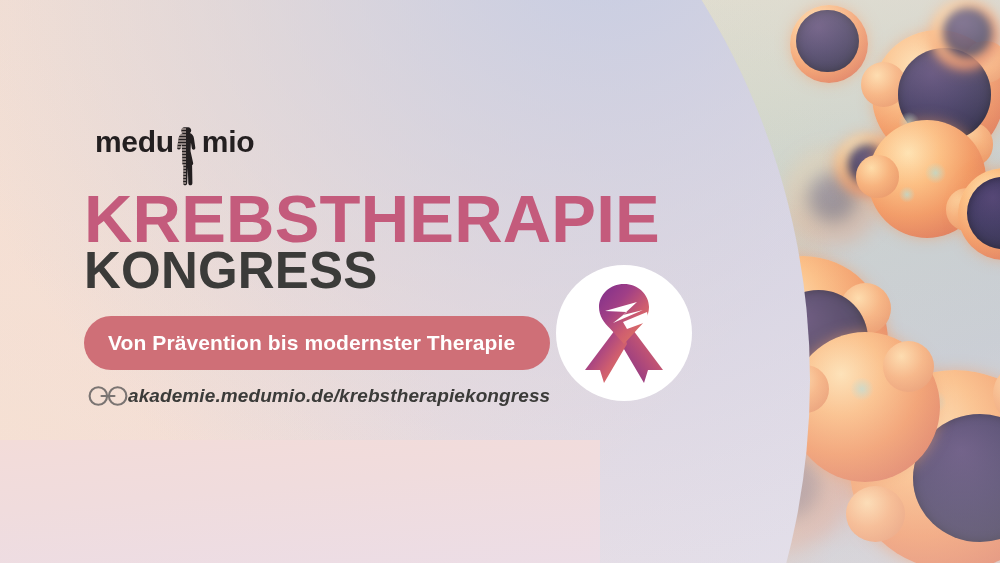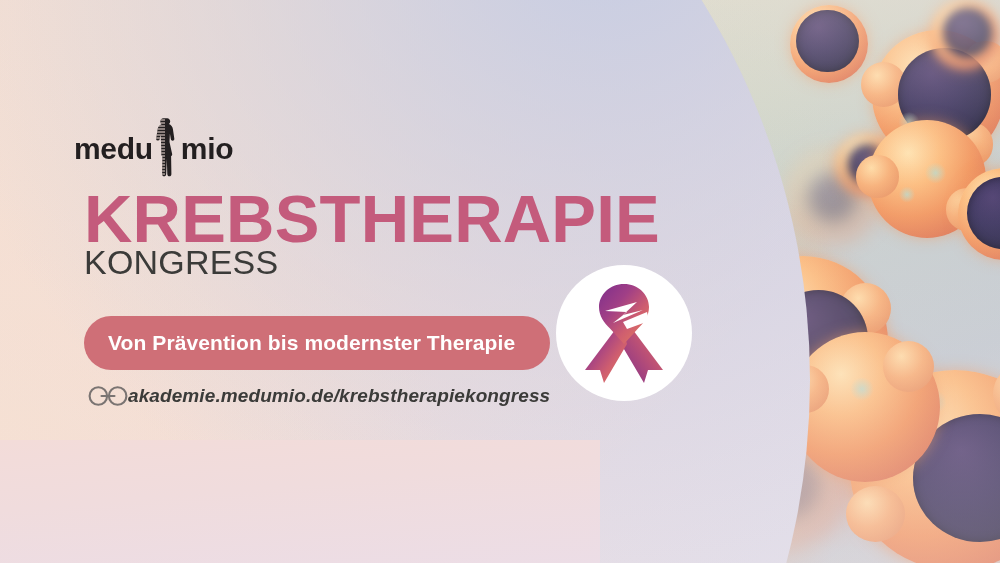--- a/index.html
+++ b/index.html
@@ -102,37 +102,37 @@
   }
   .bottom-strip {
     position:absolute; left:0; top:440px; width:600px; height:123px;
     background:linear-gradient(175deg,#f3dcd9 0%,#f0dcdd 40%,#ecdde6 100%);
   }
 
   
   .content { position:absolute; left:0; top:0; width:600px; height:563px; }
 
   .logo {
-    position:absolute; left:74px; top:127px;
-    display:flex; align-items:center; height:44px;
+    position:absolute; left:95px; top:127px;
+    display:flex; align-items:flex-start; height:44px;
   }
   .logo-word {
     font-size:30px; font-weight:700; letter-spacing:-0.3px;
     color:#231f20; line-height:1;
   }
   .logo-figure { width:26px; height:62px; margin:0 1px; position:relative; top:-2px; }
 
   .title-line1 {
     position:absolute; left:84px; top:185px;
     font-size:67px; font-weight:700; letter-spacing:0.2px;
     color:#c45b7c; line-height:1; white-space:nowrap;
   }
   .title-line2 {
     position:absolute; left:84px; top:245px;
-    font-size:34px; font-weight:400; letter-spacing:0.2px;
+    font-size:51px; font-weight:700; letter-spacing:0.2px;
     color:#3b3b39; line-height:1; white-space:nowrap;
   }
 
   .pill {
     position:absolute; left:84px; top:316px;
     height:54px; width:466px;
     border-radius:27px;
     background:#cf6f77;
     display:flex; align-items:center;
   }

